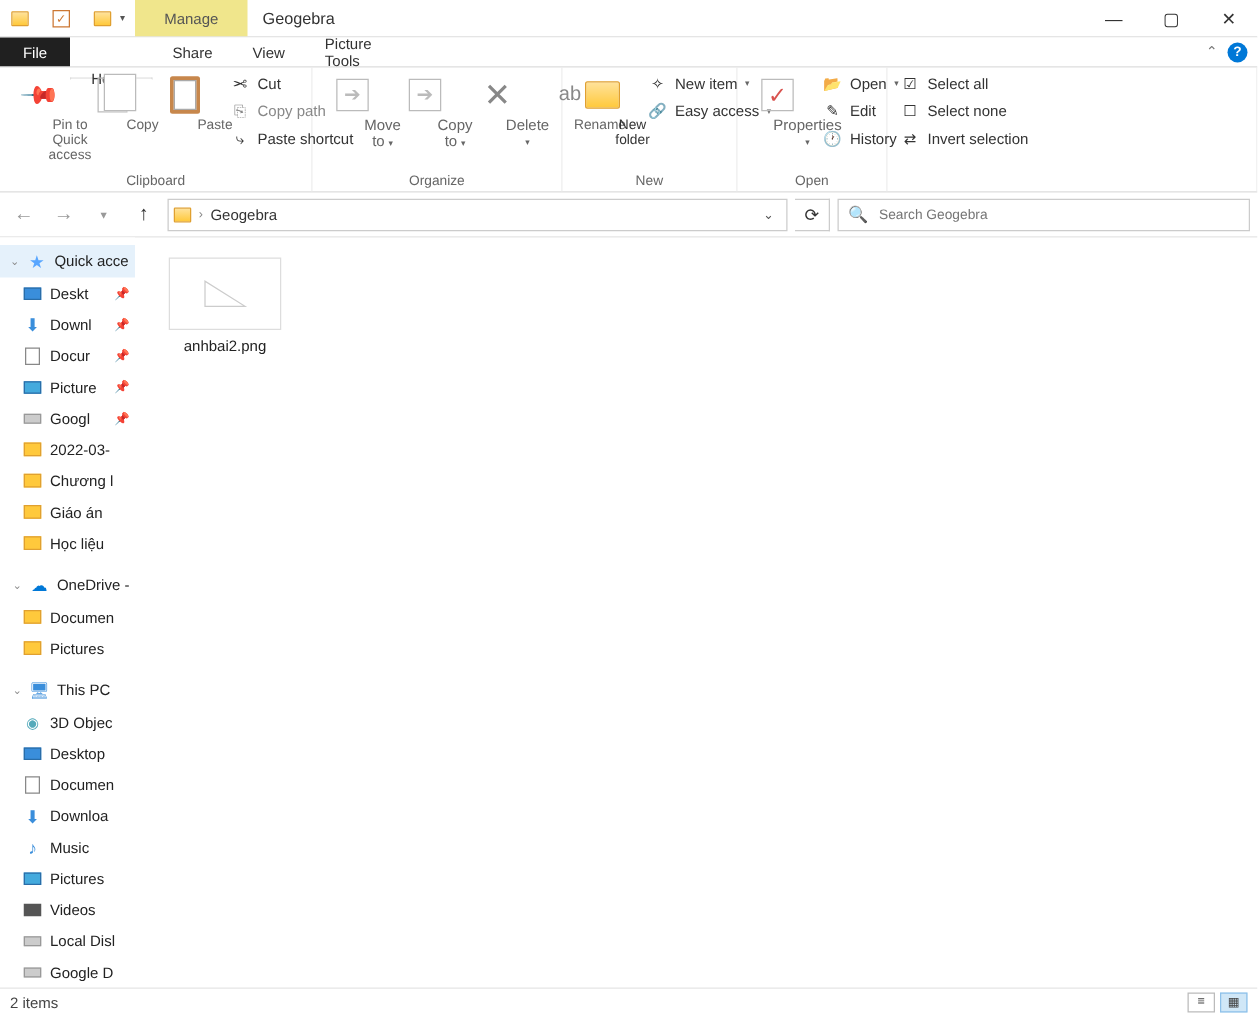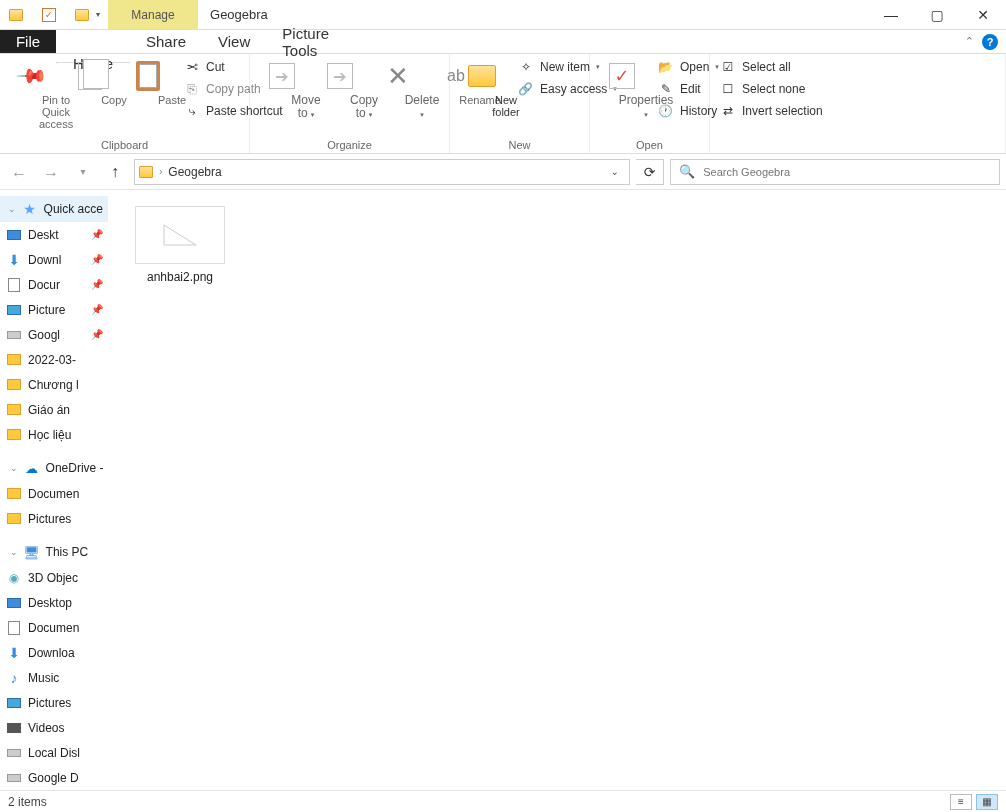--- a/index.html
+++ b/index.html
@@ -13,21 +13,21 @@
   .check-icon { width: 14px; height: 14px; border: 1px solid #c73; display: flex; align-items: center; justify-content: center; color: #c73; font-size: 10px; }
   .qat-drop { font-size: 8px; color: #555; margin-left: 2px; }
   .qat-sep { width: 1px; background: #ddd; margin: 4px 4px; }
   .manage-block { background: #f0e68c; width: 90px; display: flex; align-items: center; justify-content: center; color: #555; font-size: 12px; }
   .title-text { flex: 1; display: flex; align-items: center; padding-left: 12px; color: #333; font-size: 13px; }
   .win-controls { display: flex; }
   .win-btn { width: 46px; display: flex; align-items: center; justify-content: center; color: #333; font-size: 14px; }
 
   
   .tabstrip { height: 24px; display: flex; align-items: stretch; background: #fff; border-bottom: 1px solid #ddd; position: relative; }
-  .tab { padding: 0 16px; display: flex; align-items: center; color: #333; font-size: 15px; }
+  .tab { padding: 0 16px; display: flex; align-items: center; color: #333; font-size: 12px; }
   .tab.file { background: #202020; color: #fff; width: 56px; justify-content: center; }
   .tab.active { border: 1px solid #ddd; border-bottom: 1px solid #fff; margin-bottom: -1px; background: #fff; margin-top: 32px; }
   .tab.contextual { width: 90px; justify-content: center; }
   .tabstrip-right { margin-left: auto; display: flex; align-items: center; padding-right: 8px; gap: 8px; }
   .collapse-caret { color: #777; font-size: 11px; }
   .help-circle { width: 16px; height: 16px; border-radius: 50%; background: #0078d7; color: #fff; display: flex; align-items: center; justify-content: center; font-size: 11px; font-weight: bold; }
 
   
   .ribbon { height: 100px; display: flex; flex-direction: column; background: #fff; border-bottom: 1px solid #ddd; }
   .ribbon-groups { display: flex; flex: 1; }
@@ -66,21 +66,21 @@
   .addr-crumb { color: #333; font-size: 12px; }
   .addr-spacer { flex: 1; }
   .addr-drop { color: #555; font-size: 10px; padding: 0 6px; }
   .refresh-btn { width: 28px; height: 26px; border: 1px solid #ccc; border-left: none; display: flex; align-items: center; justify-content: center; font-size: 14px; color: #333; }
   .search-box { width: 330px; height: 26px; border: 1px solid #ccc; display: flex; align-items: center; padding: 0 8px; gap: 8px; color: #777; }
   .search-icon { font-size: 13px; }
 
   
   .main { flex: 1; display: flex; min-height: 0; }
   .sidebar { width: 108px; background: #fff; overflow: hidden; padding-top: 6px; font-size: 12px; color: #222; }
-  .tree-item { display: flex; align-items: center; gap: 6px; height: 25px; padding-left: 6px; white-space: nowrap; }
+  .tree-item { display: flex; align-items: center; gap: 6px; height: 25px; padding-left: 18px; white-space: nowrap; }
   .tree-item.root { padding-left: 8px; height: 26px; }
   .tree-item.cat { padding-left: 10px; height: 26px; margin-top: 8px; }
   .tree-item .t-icon { width: 16px; height: 16px; display:flex; align-items:center; justify-content:center; }
   .tree-item .pin-mini { color:#999; font-size:10px; margin-left:auto; margin-right:4px; }
   .star { color:#58a6ff; font-size:14px; }
   .desk-icon { width:14px; height:10px; background:#3a8edb; border:1px solid #2a6da8; }
   .down-icon { color:#3a8edb; font-size:14px; }
   .doc-icon { width:12px; height:14px; border:1px solid #888; background:#fff; position:relative; }
   .pic-icon { width:14px; height:10px; background:#44aadd; border:1px solid #2a6da8; }
   .drive-icon { width:14px; height:8px; background:#ccc; border:1px solid #999; }

